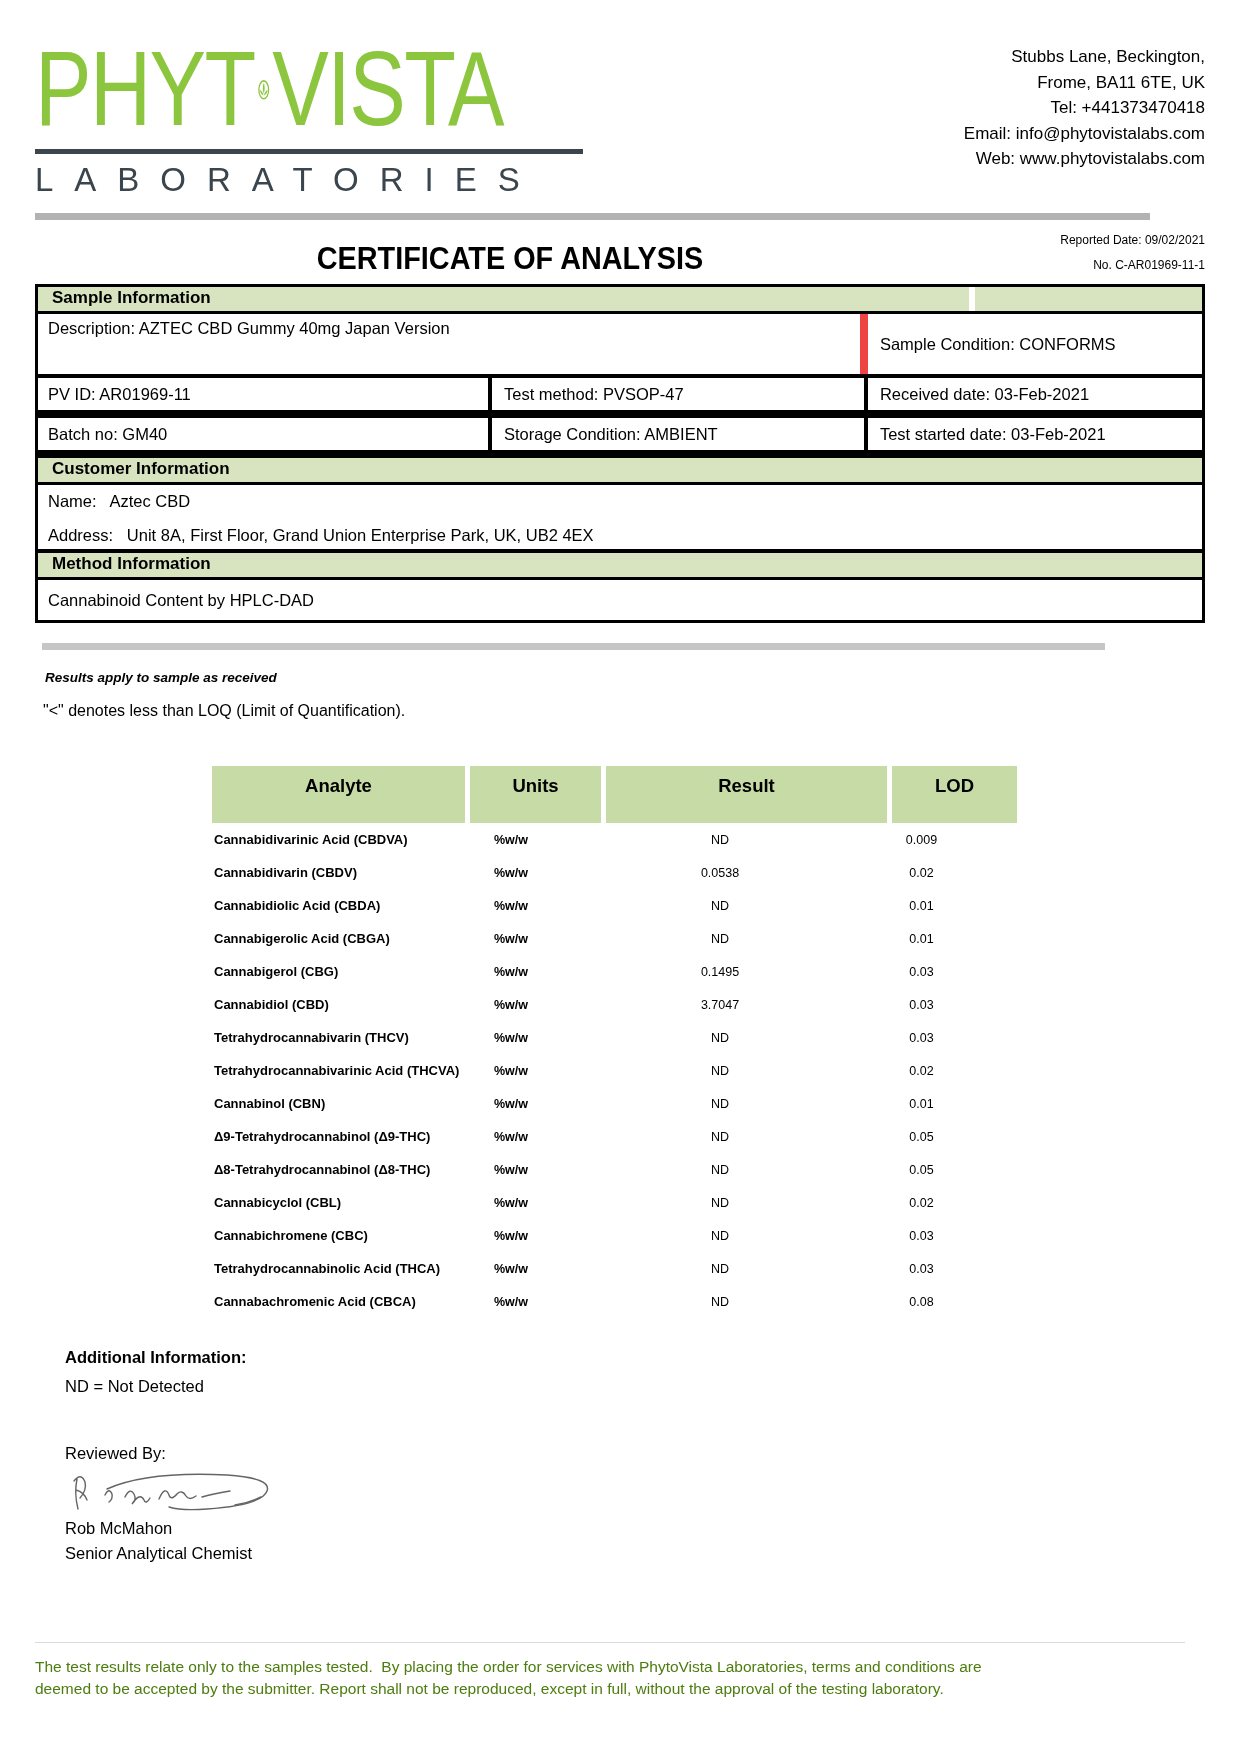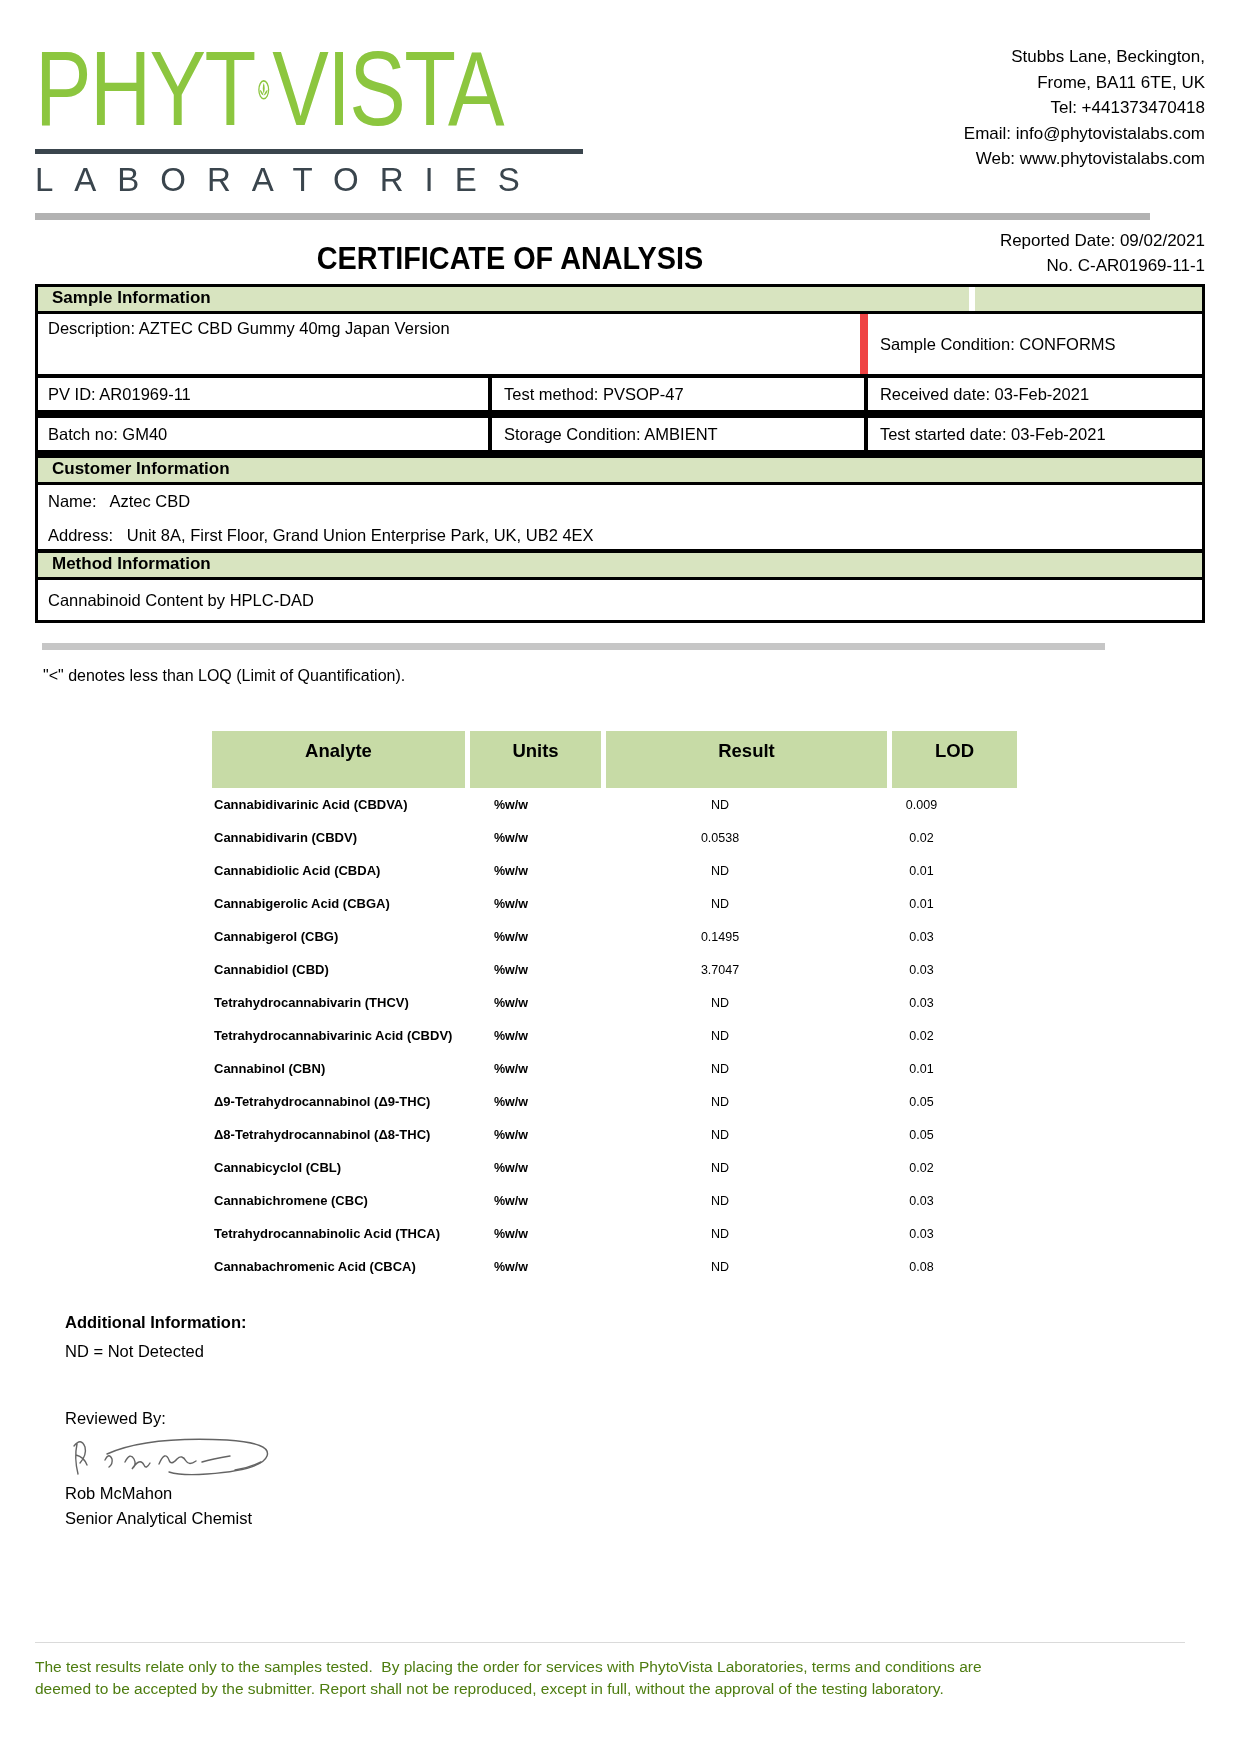--- a/index.html
+++ b/index.html
@@ -35,21 +35,21 @@
 
   .top-grayband{height:7px;background:#B2B2B2;width:1115px;margin-top:14px;}
 
   
   .title-row{display:flex;margin-top:6px;align-items:flex-start;}
   .title-spacer{width:80px;}
   .title-center{
     flex:1;text-align:center;font-weight:bold;font-size:31px;
     padding-top:15px;transform:scaleX(.93);
   }
-  .title-right{width:300px;text-align:right;font-size:17px;line-height:25px;padding-top:2px;}
+  .title-right{width:300px;text-align:right;font-size:12px;line-height:25px;padding-top:2px;}
 
   
   .info-table{border:3px solid #000;margin-top:6px;}
   .bar{
     position:relative;background:var(--section-bar-bg);
     font-weight:bold;font-size:17px;padding:1px 0 3px 14px;
     border-bottom:3px solid #000;
   }
   .bar.sample::after{content:'';position:absolute;top:0;bottom:0;left:80%;width:6px;background:#fff;}
   .r-desc{display:flex;height:64px;border-bottom:4px solid #000;font-size:16.5px;}
@@ -163,20 +163,21 @@
     <div class="r-customer">
       <div class="line1">Name:   Aztec CBD</div>
       <div class="line2">Address:   Unit 8A, First Floor, Grand Union Enterprise Park, UK, UB2 4EX</div>
     </div>
     <div class="bar">Method Information</div>
     <div class="r-method">Cannabinoid Content by HPLC-DAD</div>
   </div>
 
   <div class="shadow-band"></div>
 
+  <div class="note1">Results apply to sample as received</div>
   <div class="note2">"&lt;" denotes less than LOQ (Limit of Quantification).</div>
 
   <div class="results">
     <div class="rheader">
       <div class="hcell h-analyte">Analyte</div>
       <div class="hcell h-units">Units</div>
       <div class="hcell h-result">Result</div>
       <div class="hcell h-lod">LOD</div>
     </div>
     <div>
@@ -216,21 +217,21 @@
           <div class="rcell result">3.7047</div>
           <div class="rcell lod">0.03</div>
         </div>
         <div class="rrow">
           <div class="rcell analyte">Tetrahydrocannabivarin (THCV)</div>
           <div class="rcell units">%w/w</div>
           <div class="rcell result">ND</div>
           <div class="rcell lod">0.03</div>
         </div>
         <div class="rrow">
-          <div class="rcell analyte">Tetrahydrocannabivarinic Acid (CBDV)</div>
+          <div class="rcell analyte">Tetrahydrocannabivarinic Acid (THCVA)</div>
           <div class="rcell units">%w/w</div>
           <div class="rcell result">ND</div>
           <div class="rcell lod">0.02</div>
         </div>
         <div class="rrow">
           <div class="rcell analyte">Cannabinol (CBN)</div>
           <div class="rcell units">%w/w</div>
           <div class="rcell result">ND</div>
           <div class="rcell lod">0.01</div>
         </div>

